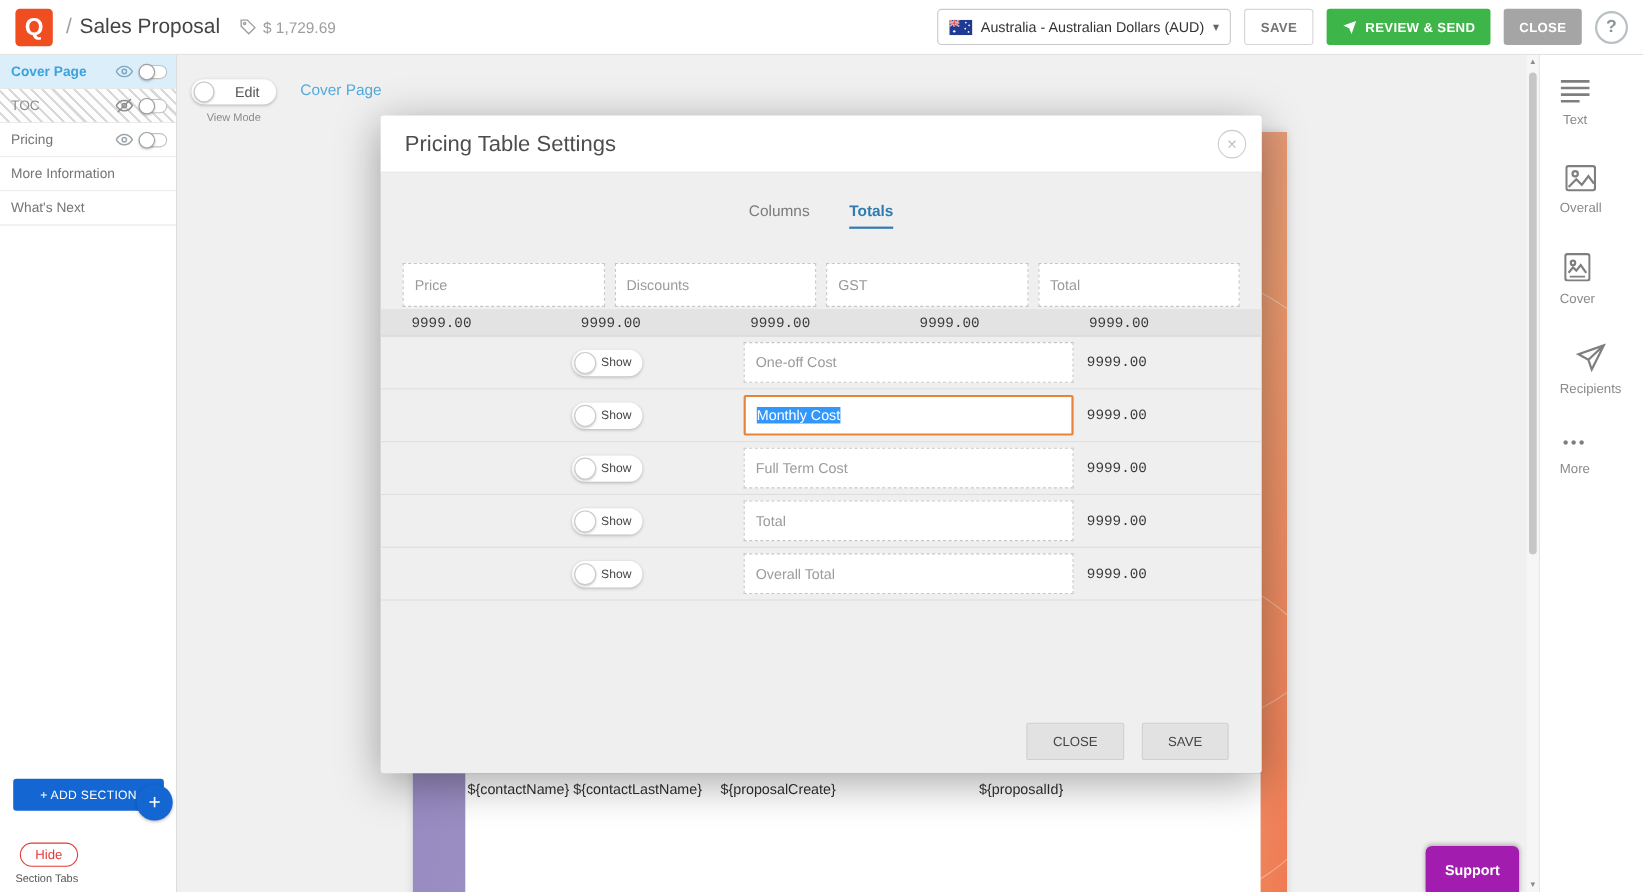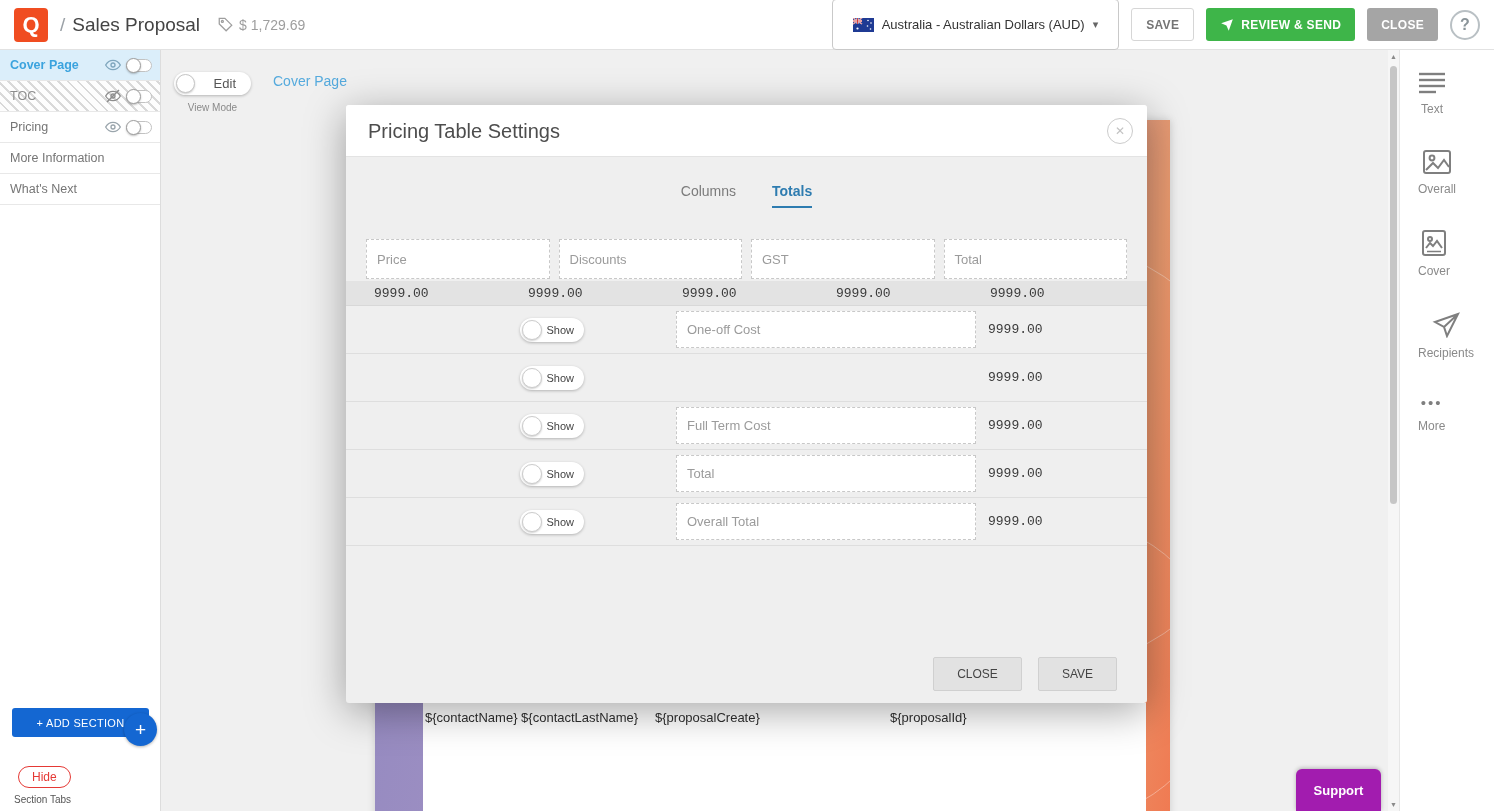--- a/index.html
+++ b/index.html
@@ -8,22 +8,22 @@
 
   
   .topbar { position:absolute; top:0; left:0; width:1494px; height:50px; background:#fff;
             border-bottom:1px solid #e2e2e2; display:flex; align-items:center; padding:0 14px; gap:12px; z-index:60; }
   .logo { width:34px; height:34px; background:#f04d21; border-radius:4px; color:#fff; font-weight:bold;
           font-size:22px; display:flex; align-items:center; justify-content:center; cursor:pointer; }
   .doc-title { font-size:19px; color:#444; display:flex; gap:7px; align-items:baseline; white-space:nowrap; }
   .doc-title .slash { color:#9aa0a6; }
   .price-tag { display:flex; align-items:center; gap:6px; color:#9e9e9e; font-size:14px; margin-left:6px; }
   .spacer { flex:1; }
-  .currency { height:51px; border:1px solid #c9c9c9; border-radius:4px; background:#fff; display:flex;
-              align-items:center; gap:8px; padding:0 20px; font-size:13px; color:#333; cursor:pointer; }
+  .currency { height:33px; border:1px solid #c9c9c9; border-radius:4px; background:#fff; display:flex;
+              align-items:center; gap:8px; padding:0 10px; font-size:13px; color:#333; cursor:pointer; }
   .caret { font-size:11px; color:#666; }
   .btn { height:33px; border-radius:3px; font-size:12px; font-weight:bold; display:flex; align-items:center;
          justify-content:center; padding:0 14px; cursor:pointer; letter-spacing:.3px; white-space:nowrap; }
   .btn-save { background:#fff; border:1px solid #d6d6d6; color:#757575; }
   .btn-review { background:#3eb549; color:#fff; gap:7px; }
   .btn-close-top { background:#a5a5a5; color:#fff; }
   .help-circle { width:30px; height:30px; border:2px solid #b9c0c4; border-radius:50%; color:#8a9499;
                  font-weight:bold; font-size:16px; display:flex; align-items:center; justify-content:center; cursor:pointer; }
 
   
@@ -285,20 +285,23 @@
         <span>Show</span>
       </div>
       <div class="row-input">One-off Cost</div>
       <div class="row-value mono">9999.00</div>
     </div>
     <div class="t-row">
       <div class="show-toggle">
         <span class="knob"></span>
         <span>Show</span>
       </div>
+      <div class="row-input editing">
+        <span class="sel">Monthly Cost</span>
+      </div>
       <div class="row-value mono">9999.00</div>
     </div>
     <div class="t-row">
       <div class="show-toggle">
         <span class="knob"></span>
         <span>Show</span>
       </div>
       <div class="row-input">Full Term Cost</div>
       <div class="row-value mono">9999.00</div>
     </div>

